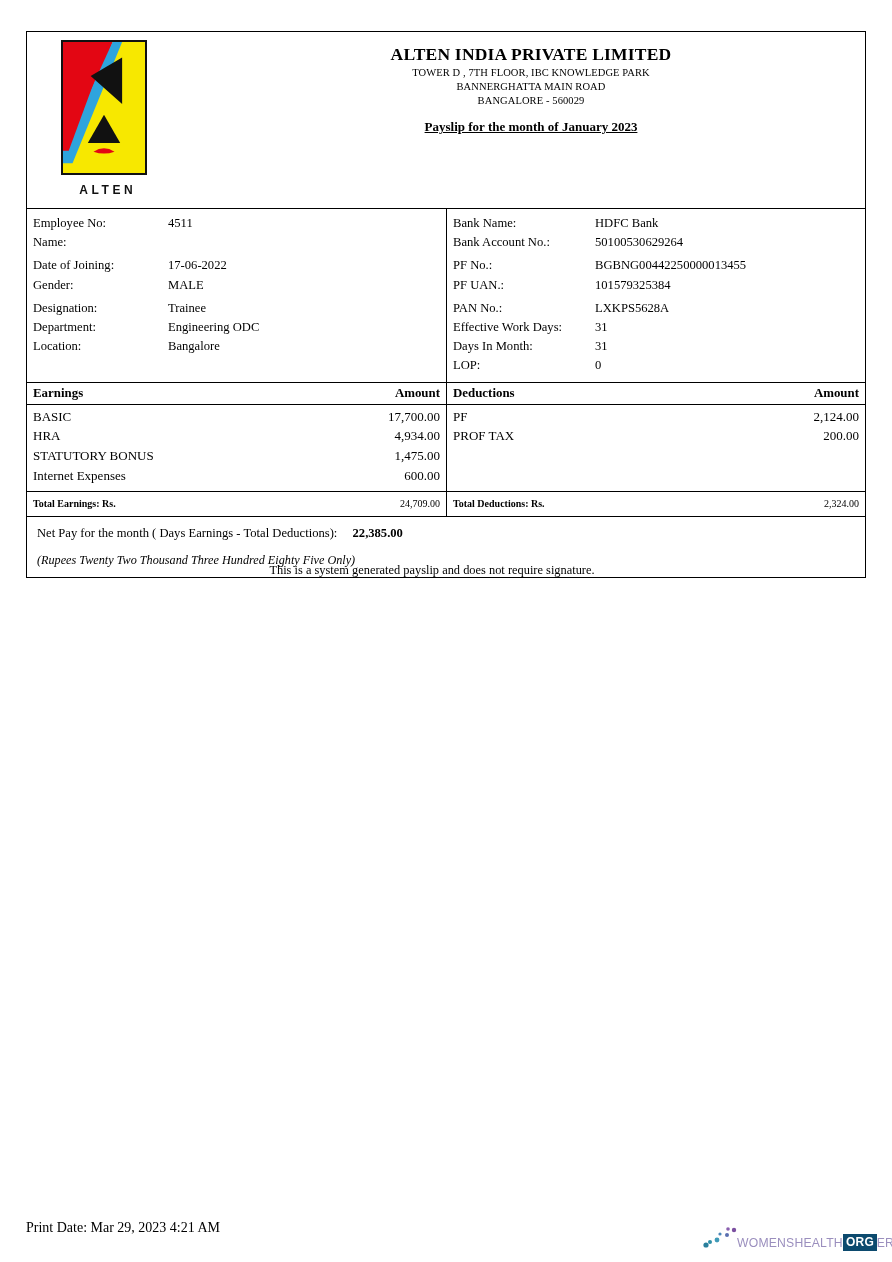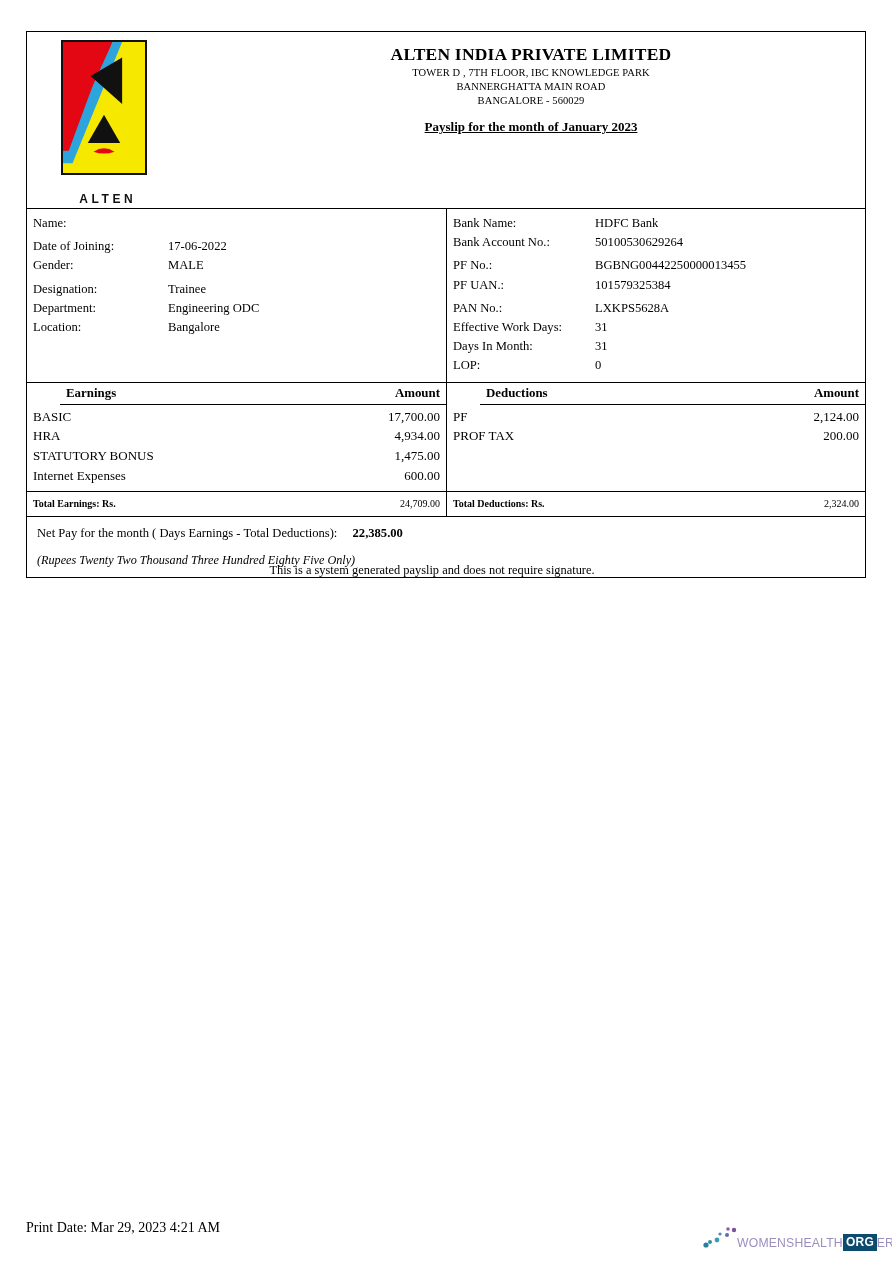--- a/index.html
+++ b/index.html
@@ -40,21 +40,21 @@
     width: 92px;
   }
   .logo-mark {
     width: 86px;
     height: 135px;
     border: 2px solid #111111;
     box-sizing: border-box;
     display: block;
   }
   .logo-word {
-    margin-top: 17px;
+    margin-top: 8px;
     width: 90px;
     text-align: center;
     font-family: "Liberation Sans", "DejaVu Sans", sans-serif;
     font-weight: bold;
     font-size: 12px;
     letter-spacing: 3.6px;
     color: #111111;
     text-indent: 3.6px;
   }
   .header-text {
@@ -114,21 +114,20 @@
   .ed-col.right { border-left: 1px solid #000000; }
 
   .ed-head {
     display: flex;
     justify-content: space-between;
     font-size: 12.9px;
     font-weight: bold;
     padding: 2px 6px 3px 6px;
     border-bottom: 1px solid #000000;
     line-height: 16px;
-    margin-left: 33px;
   }
   .ed-rows {
     min-height: 80px;
     padding: 2px 6px 4px 6px;
     border-bottom: 1px solid #000000;
   }
   .ed-row {
     display: flex;
     justify-content: space-between;
     font-size: 13px;
@@ -237,20 +236,24 @@
       <div class="company-name">ALTEN INDIA PRIVATE LIMITED</div>
       <div class="addr-line">TOWER D , 7TH FLOOR, IBC KNOWLEDGE PARK</div>
       <div class="addr-line">BANNERGHATTA MAIN ROAD</div>
       <div class="addr-line">BANGALORE - 560029</div>
       <div class="payslip-title">Payslip for the month of January 2023</div>
     </div>
   </div>
 
   <div class="details-band">
     <div class="details-col left" id="employee-details-col">
+        <div class="drow">
+          <span class="dlabel">Employee No:</span>
+          <span class="dvalue">4511</span>
+        </div>
         <div class="drow">
           <span class="dlabel">Name:</span>
         </div>
         <div class="drow gap-above">
           <span class="dlabel">Date of Joining:</span>
           <span class="dvalue">17-06-2022</span>
         </div>
         <div class="drow">
           <span class="dlabel">Gender:</span>
           <span class="dvalue">MALE</span>

